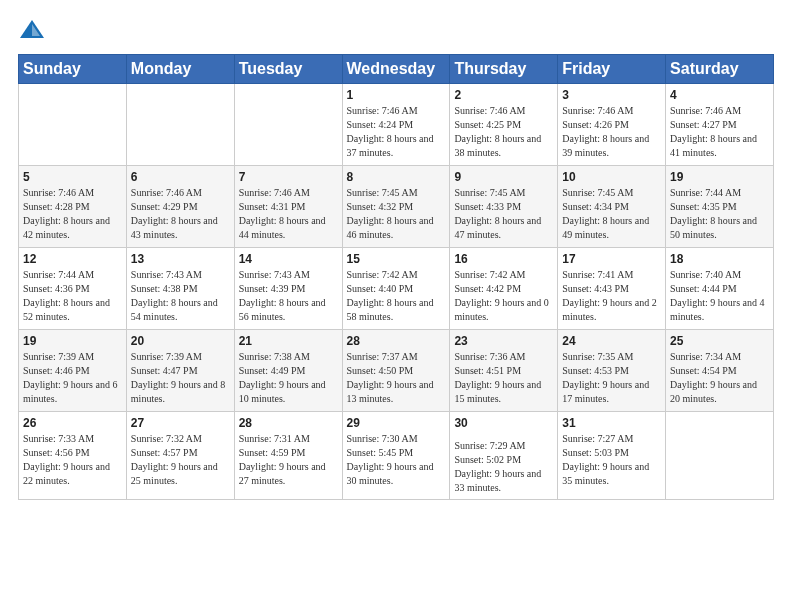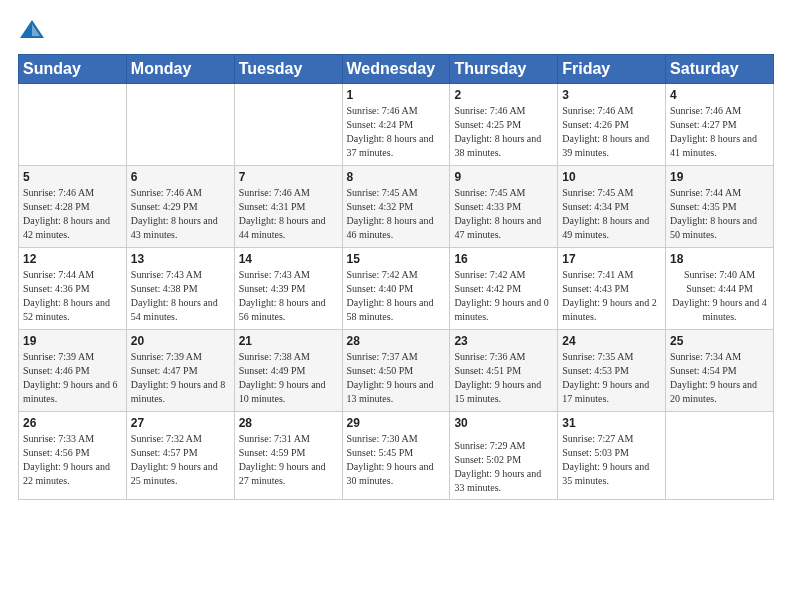--- a/index.html
+++ b/index.html
@@ -232,21 +232,21 @@
 Daylight: 9 hours and 0 minutes.</div>
           </td>
           <td>
             <span class="day-num">17</span>
             <div class="day-info" style="white-space: pre-line;">Sunrise: 7:41 AM
 Sunset: 4:43 PM
 Daylight: 9 hours and 2 minutes.</div>
           </td>
           <td>
             <span class="day-num">18</span>
-            <div class="day-info" style="white-space: pre-line; text-align: center;">Sunrise: 7:40 AM
+            <div class="day-info" style="white-space: pre-line;">Sunrise: 7:40 AM
 Sunset: 4:44 PM
 Daylight: 9 hours and 4 minutes.</div>
           </td>
         </tr>
         <tr>
           <td>
             <span class="day-num">19</span>
             <div class="day-info" style="white-space: pre-line;">Sunrise: 7:39 AM
 Sunset: 4:46 PM
 Daylight: 9 hours and 6 minutes.</div>

